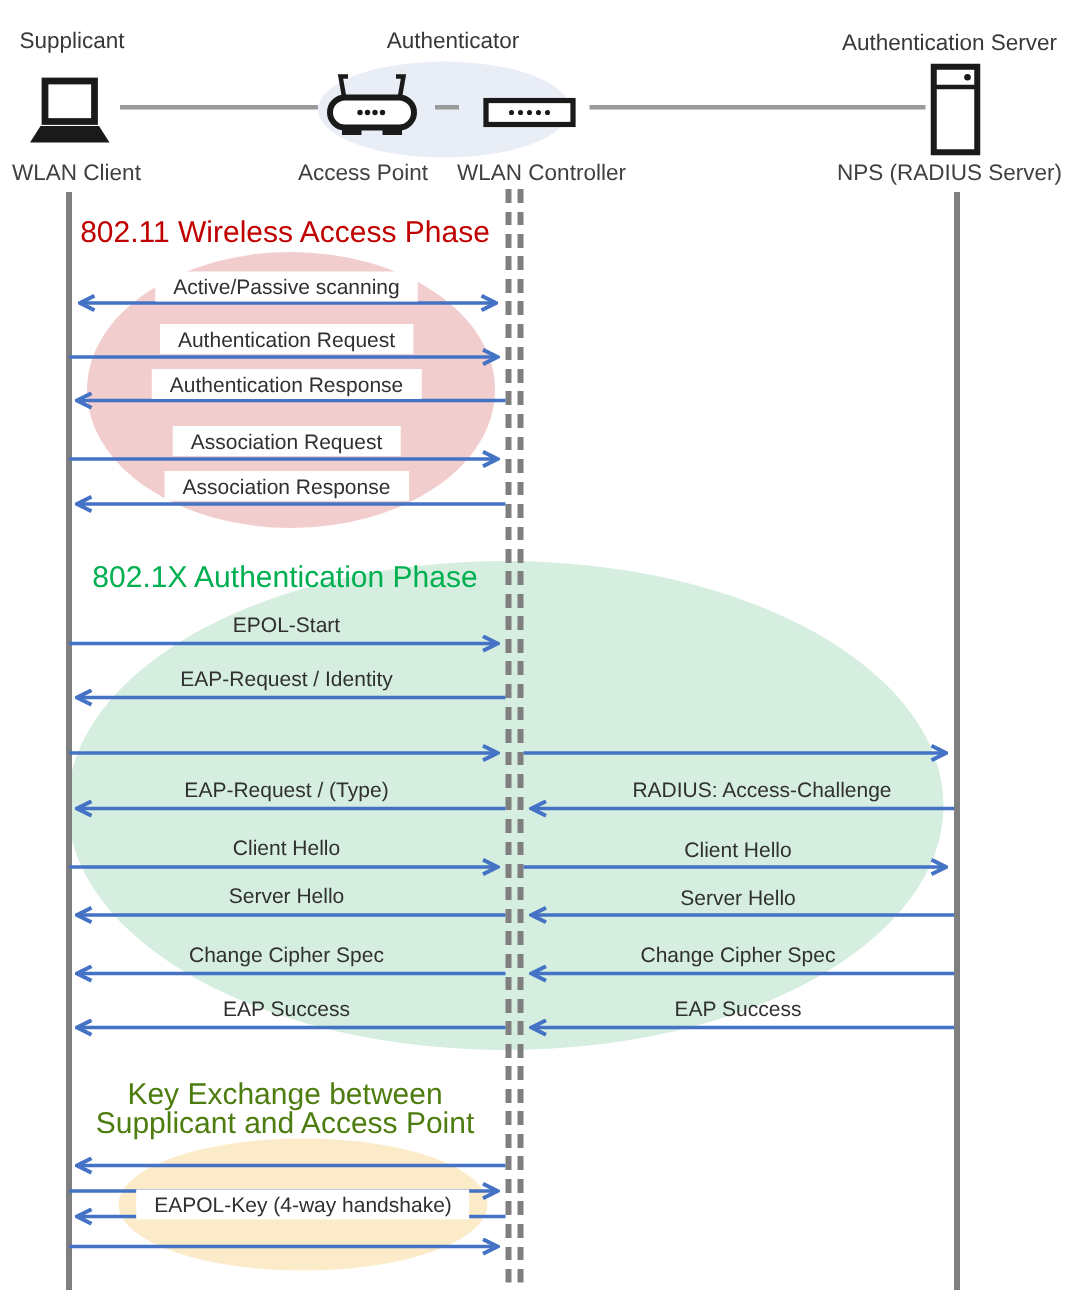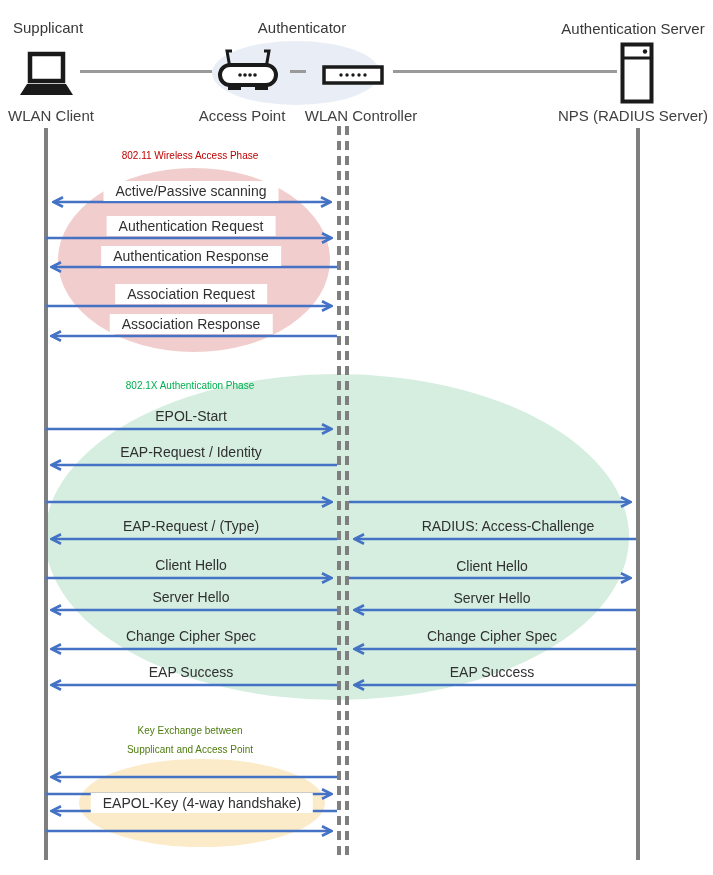--- a/index.html
+++ b/index.html
@@ -7,21 +7,21 @@
          font-family:"Liberation Sans",sans-serif;color:#333;text-decoration:underline;}
   .ellipse{position:absolute;border-radius:50%;z-index:1;}
   .lifeline{position:absolute;width:4px;background:#7f7f7f;z-index:2;}
   .lifeline-dashed{position:absolute;width:4px;z-index:2;
       background:repeating-linear-gradient(180deg,#7f7f7f 0 9px,transparent 9px 15px);}
   .connector{position:absolute;height:3px;background:#9a9a9a;z-index:2;}
   svg.arrows{position:absolute;left:0;top:0;z-index:3;}
   .msg{position:absolute;transform:translateX(-50%);font-size:14px;color:#303030;
        white-space:nowrap;z-index:4;line-height:18px;}
   .msg.boxed{background:#ffffff;padding:1px 12px;}
-  .phase-title{position:absolute;transform:translateX(-50%);font-size:10px;white-space:nowrap;
+  .phase-title{position:absolute;transform:translateX(-50%);font-size:20px;white-space:nowrap;
        z-index:4;line-height:19px;}
   .t-red{color:#c00000;}
   .t-green{color:#00b050;}
   .t-orange{color:#4d7c0f;}
   .actor-role{position:absolute;font-size:15px;color:#383838;white-space:nowrap;z-index:4;}
   .actor-dev{position:absolute;transform:translateX(-50%);font-size:15px;color:#404040;
        white-space:nowrap;z-index:4;}
   .icon{position:absolute;z-index:3;}
 </style>
 </head>

